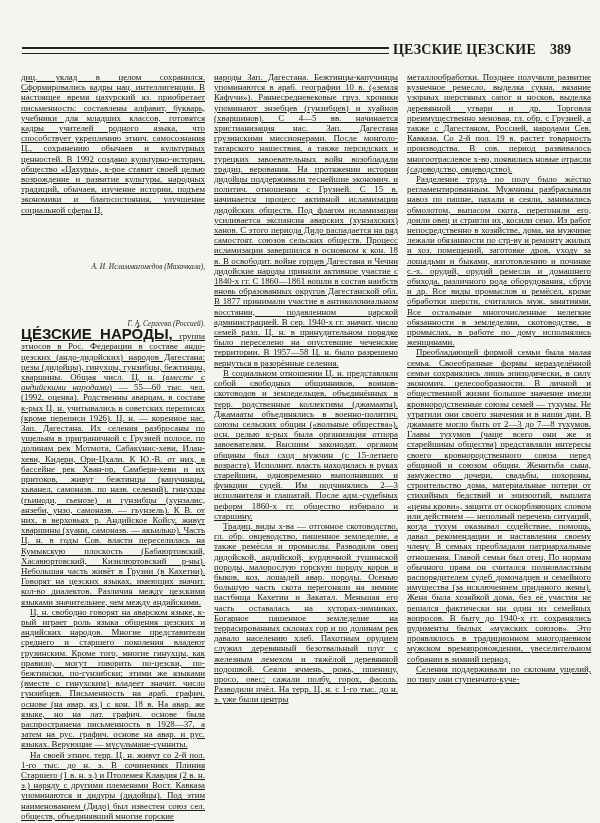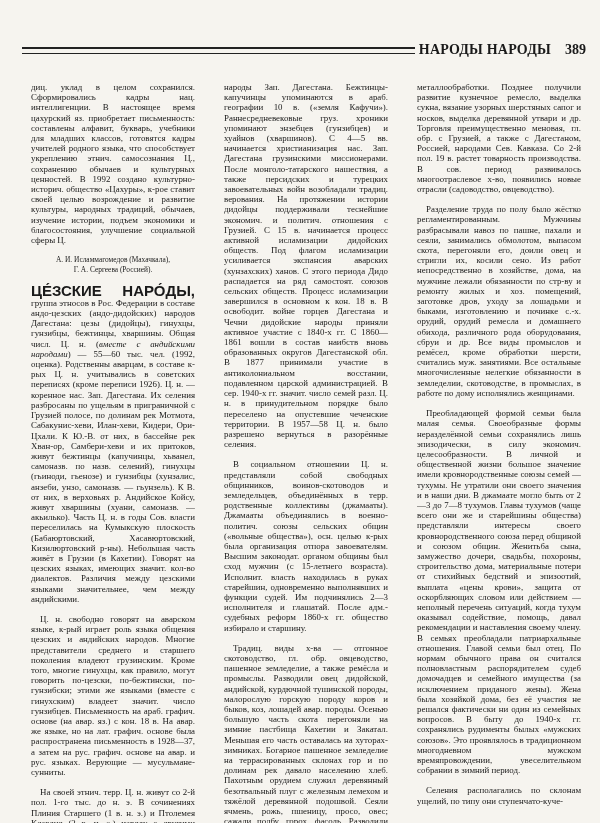--- a/index.html
+++ b/index.html
@@ -18,47 +18,47 @@
       flex: 1; height: 4px;
       border-top: 2px solid #222; border-bottom: 1px solid #222;
       margin-right: 4px;
     }
     .head-title {
       font-family: "Liberation Serif", serif; font-weight: bold;
       font-size: 14px; letter-spacing: 0.2px; white-space: nowrap;
     }
     .page-num {
       font-family: "Liberation Serif", serif; font-weight: bold;
-      font-size: 14px; margin-left: 14px; margin-right: 2px;
+      font-size: 14px; margin-left: 14px; margin-right: 17px;
     }
     .columns {
       position: absolute; left: 21px; top: 72px; width: 570px;
       display: flex; gap: 9px;
     }
     .col {
       width: 184px;
       font-size: 8.9px; line-height: 10.2px;
       text-align: justify; hyphens: manual;
     }
-    .col p { margin: 10px; text-indent: 0; }
+    .col p { margin: 0; text-indent: 0; text-decoration: underline; }
     .col p.indent { text-indent: 9px; }
     .signature {
-      font-size: 7.4px; text-align: center; line-height: 10.2px;
+      font-style: italic; font-size: 7.4px; text-align: right; line-height: 10.2px; margin-top: 47px;
     }
     .entry-head {
       font-family: "Liberation Sans", sans-serif; font-weight: bold; font-size: 15px;
     }
     em.ital { font-style: italic; }
   </style>
 </head>
 <body>
 
 <div class="running-head">
   <div class="rule"></div>
-  <span class="head-title">НАРОДЫ НАРОДЫ</span>
+  <span class="head-title">ЦЕЗСКИЕ ЦЕЗСКИЕ</span>
   <span class="page-num">389</span>
 </div>
 
 <div class="columns">
   <div class="col">
     <p>диц. уклад в целом сохранился. Сформировались кадры нац. интеллигенции. В настоящее время цахурский яз. приобретает письменность: составлены алфавит, букварь, учебники для младших классов, готовятся кадры учителей родного языка, что способствует укреплению этнич. самосознания Ц., сохранению обычаев и культурных ценностей. В 1992 создано культурно-историч. общество «Цахуры», к-рое ставит своей целью возрождение и развитие культуры, народных традиций, обычаев, изучение истории, подъем экономики и благосостояния, улучшение социальной сферы Ц.</p>
     <div class="signature">А. И. Исламмагомедов (Махачкала),</div>
     <div class="signature">Г. А. Сергеева (Россией).</div>
     <p><span class="entry-head">ЦЕ́ЗСКИЕ НАРО́ДЫ,</span><span> группа этносов в Рос. Федерации в составе андо-цезских (андо-дидойских) народов Дагестана: цезы (дидойцы), гинухцы, гунзибцы, бежтинцы, хваршины. Общая числ. Ц. н. (</span><em class="ital">вместе с андийскими народами</em><span>) — 55—60 тыс. чел. (1992, оценка). Родственны аварцам, в составе к-рых Ц. н. учитывались в советских переписях (кроме переписи 1926). Ц. н. — коренное нас. Зап. Дагестана. Их селения разбросаны по ущельям в приграничной с Грузией полосе, по долинам рек Мотмота, Сабакунис-хеви, Илан-хеви, Кидери, Ори-Цхали. К Ю.-В. от них, в бассейне рек Хван-ор, Самбери-хеви и их притоков, живут бежтинцы (капучинцы, хьванел, самоназв. по назв. селений), гинухцы (гьиноди, гьенозе) и гунзибцы (хунзалис, анзеби, унзо, самоназв. — гьунзель). К В. от них, в верховьях р. Андийское Койсу, живут хваршины (хуани, самоназв. — акьилько). Часть Ц. н. в годы Сов. власти переселилась на Кумыкскую плоскость (Бабаюртовский, Хасавюртовский, Кизилюртовский р-ны). Небольшая часть живёт в Грузии (в Кахетии). Говорят на цезских языках, имеющих значит. кол-во диалектов. Различия между цезскими языками значительнее, чем между андийскими.</span></p>
     <p class="indent">Ц. н. свободно говорят на аварском языке, к-рый играет роль языка общения цезских и андийских народов. Многие представители среднего и старшего поколения владеют грузинским. Кроме того, многие гинухцы, как правило, могут говорить по-цезски, по-бежтински, по-гунзибски; этими же языками (вместе с гинухским) владеет значит. число гунзибцев. Письменность на араб. графич. основе (на авар. яз.) с кон. 18 в. На авар. же языке, но на лат. графич. основе была распространена письменность в 1928—37, а затем на рус. графич. основе на авар. и рус. языках. Верующие — мусульмане-сунниты.</p>
@@ -66,15 +66,15 @@
   </div>
   <div class="col">
     <p>народы Зап. Дагестана. Бежтинцы-капучинцы упоминаются в араб. географии 10 в. («земля Кафучи»). Раннесредневековые груз. хроники упоминают энзебцев (гунзибцев) и хуайнов (хваршинов). С 4—5 вв. начинается христианизация нас. Зап. Дагестана грузинскими миссионерами. После монголо-татарского нашествия, а также персидских и турецких завоевательных войн возобладали традиц. верования. На протяжении истории дидойцы поддерживали теснейшие экономич. и политич. отношения с Грузией. С 15 в. начинается процесс активной исламизации дидойских обществ. Под флагом исламизации усиливается экспансия аварских (хунзахских) ханов. С этого периода Дидо распадается на ряд самостоят. союзов сельских обществ. Процесс исламизации завершился в основном к кон. 18 в. В освободит. войне горцев Дагестана и Чечни дидойские народы приняли активное участие с 1840-х гг. С 1860—1861 вошли в состав наибств вновь образованных округов Дагестанской обл. В 1877 принимали участие в антиколониальном восстании, подавленном царской администрацией. В сер. 1940-х гг. значит. число семей разл. Ц. н. в принудительном порядке было переселено на опустевшие чеченские территории. В 1957—58 Ц. н. было разрешено вернуться в разорённые селения.</p>
     <p class="indent">В социальном отношении Ц. н. представляли собой свободных общинников, воинов-скотоводов и земледельцев, объединённых в терр. родственные коллективы (джамааты). Джамааты объединялись в военно-политич. союзы сельских общин («вольные общества»), осн. целью к-рых была организация отпора завоевателям. Высшим законодат. органом общины был сход мужчин (с 15-летнего возраста). Исполнит. власть находилась в руках старейшин, одновременно выполнявших и функции судей. Им подчинялись 2—3 исполнителя и глашатай. После адм.-судебных реформ 1860-х гг. общество избирало и старшину.</p>
     <p class="indent">Традиц. виды х-ва — отгонное скотоводство, гл. обр. овцеводство, пашенное земледелие, а также ремёсла и промыслы. Разводили овец дидойской, андийской, курдючной тушинской породы, малорослую горскую породу коров и быков, коз, лошадей авар. породы. Осенью большую часть скота перегоняли на зимние пастбища Кахетии и Закатал. Меньшая его часть оставалась на хуторах-зимниках. Богарное пашенное земледелие на террасированных склонах гор и по долинам рек давало населению хлеб. Пахотным орудием служил деревянный безотвальный плуг с железным лемехом и тяжёлой деревянной подошвой. Сеяли ячмень, рожь, пшеницу, просо, овес; сажали полбу, горох, фасоль. Разводили пчёл. На терр. Ц. н. с 1-го тыс. до н. э. уже были центры</p>
   </div>
   <div class="col">
     <p>металлообработки. Позднее получили развитие кузнечное ремесло, выделка сукна, вязание узорных шерстяных сапог и носков, выделка деревянной утвари и др. Торговля преимущественно меновая, гл. обр. с Грузией, а также с Дагестаном, Россией, народами Сев. Кавказа. Со 2-й пол. 19 в. растет товарность производства. В сов. период развивалось многоотраслевое х-во, появились новые отрасли (садоводство, овцеводство).</p>
     <p class="indent">Разделение труда по полу было жёстко регламентированным. Мужчины разбрасывали навоз по пашне, пахали и сеяли, занимались обмолотом, выпасом скота, перегоняли его, доили овец и стригли их, косили сено. Из работ непосредственно в хозяйстве, дома, на мужчине лежали обязанности по стр-ву и ремонту жилых и хоз. помещений, заготовке дров, уходу за лошадьми и быками, изготовлению и починке с.-х. орудий, орудий ремесла и домашнего обихода, различного рода оборудования, сбруи и др. Все виды промыслов и ремёсел, кроме обработки шерсти, считались муж. занятиями. Все остальные многочисленные нелегкие обязанности в земледелии, скотоводстве, в промыслах, в работе по дому исполнялись женщинами.</p>
     <p class="indent">Преобладающей формой семьи была малая семья. Своеобразные формы неразделённой семьи сохранялись лишь эпизодически, в силу экономич. целесообразности. В личной и общественной жизни большое значение имели кровнородственные союзы семей — тухумы. Не утратили они своего значения и в наши дни. В джамаате могло быть от 2—3 до 7—8 тухумов. Главы тухумов (чаще всего они же и старейшины общества) представляли интересы своего кровнородственного союза перед общиной и союзом общин. Женитьба сына, замужество дочери, свадьбы, похороны, строительство дома, материальные потери от стихийных бедствий и эпизоотий, выплата «цены крови», защита от оскорбляющих словом или действием — неполный перечень ситуаций, когда тухум оказывал содействие, помощь, давал рекомендации и наставления своему члену. В семьях преобладали патриархальные отношения. Главой семьи был отец. По нормам обычного права он считался полновластным распорядителем судеб домочадцев и семейного имущества (за исключением приданого жены). Жена была хозяйкой дома, без её участия не решался фактически ни один из семейных вопросов. В быту до 1940-х гг. сохранялись рудименты былых «мужских союзов». Это проявлялось в традиционном многодневном мужском времяпровождении, увеселительном собрании в зимний период.</p>
-    <p class="indent">Селения располагались по склонам ущелий, по типу они ступенчато-куче-</p>
+    <p class="indent">Селения поддерживали по склонам ущелий, по типу они ступенчато-куче-</p>
   </div>
 </div>
 
 </body></html>

